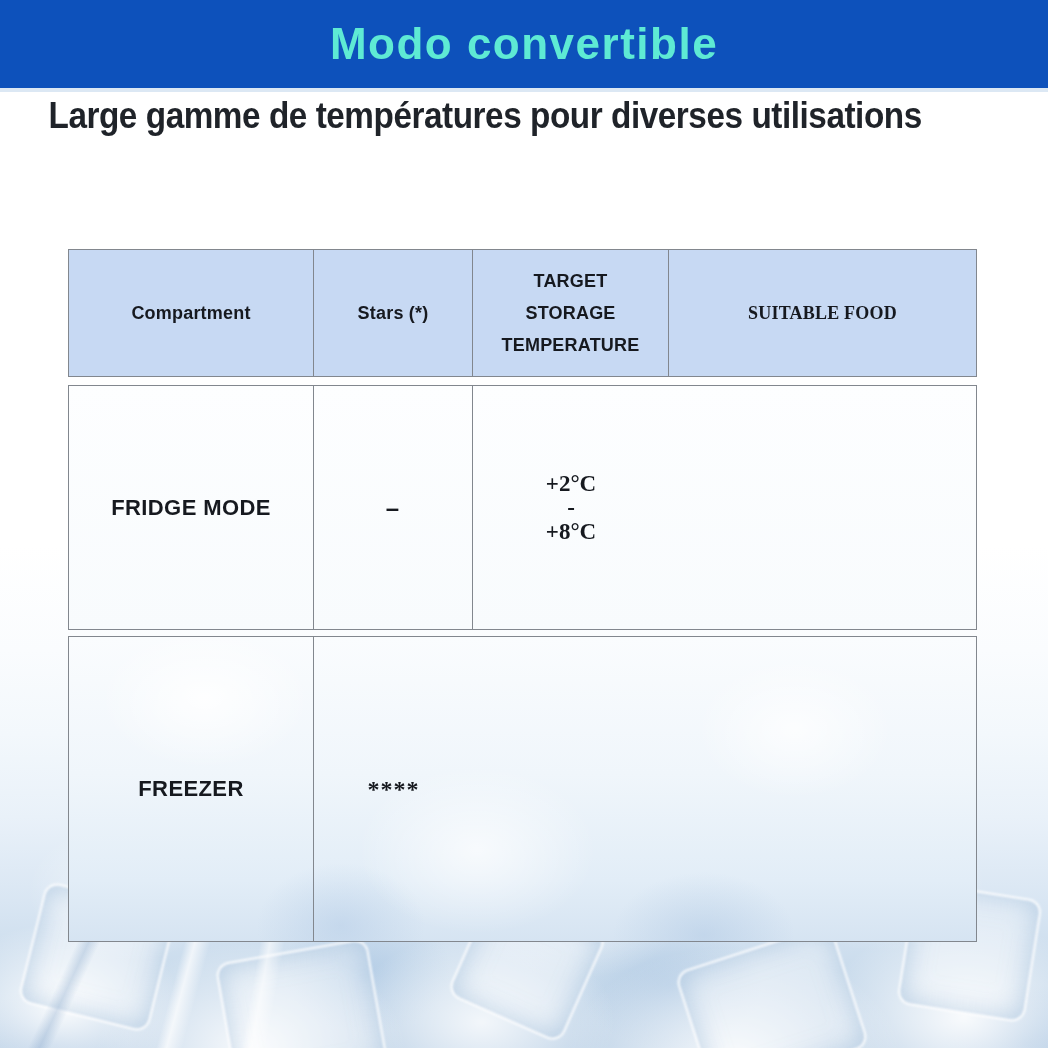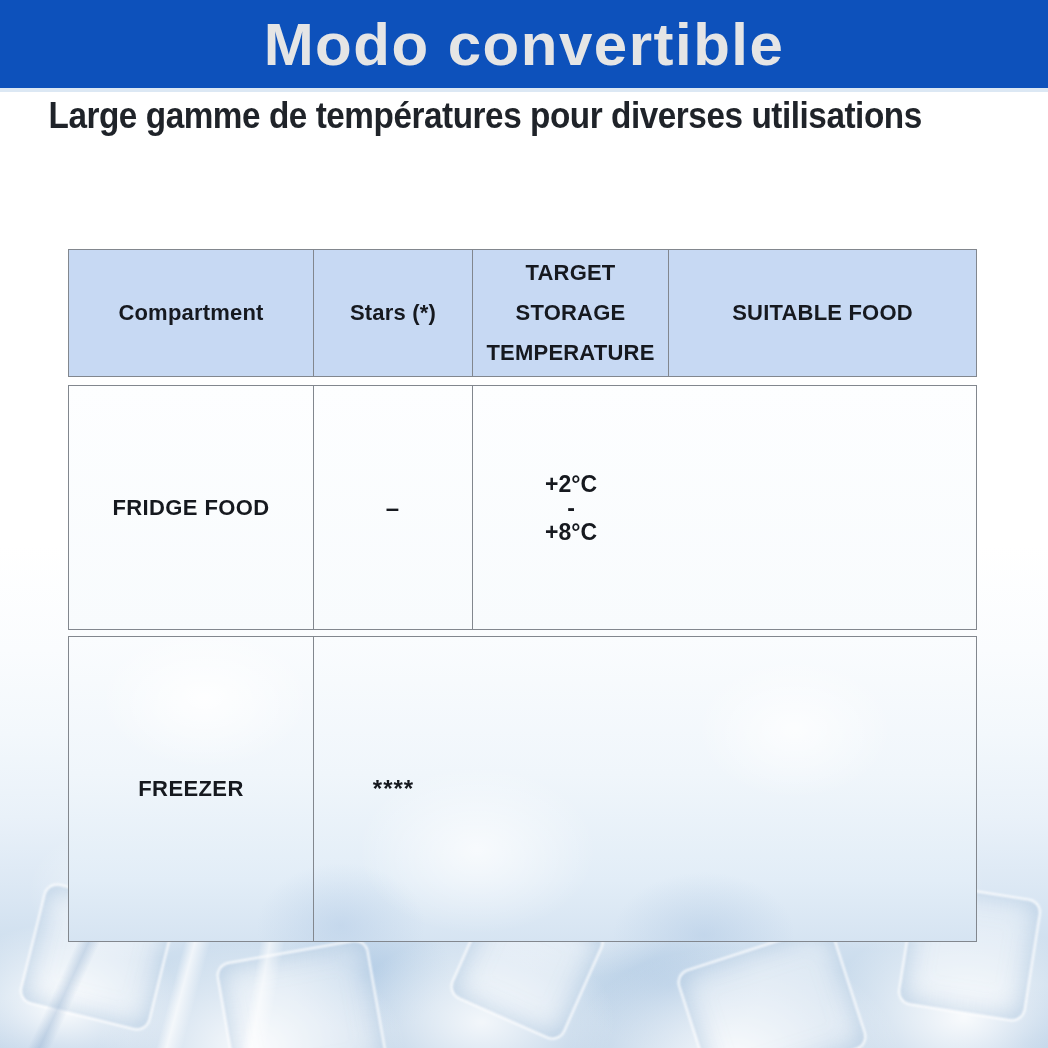--- a/index.html
+++ b/index.html
@@ -53,21 +53,21 @@
   .cube.c6 { left: 140px; top: 800px; width: 100px; height: 95px;  transform: rotate(-20deg); opacity: 0.45; }
   .cube.c7 { left: 590px; top: 810px; width: 110px; height: 95px;  transform: rotate(16deg); opacity: 0.4; }
 
   
   .banner {
     position: absolute; left: 0; top: 0; width: 1048px; height: 88px;
     background: #0d51bb; border-bottom: 4px solid #dce8f4;
     display: flex; align-items: center; justify-content: center;
   }
   .banner h1 {
-    margin: 0; color: #e5e5e5; font-size: 60px; font-weight: 700; letter-spacing: 1.5px;
+    margin: 0; color: #5eead4; font-size: 44px; font-weight: 700; letter-spacing: 1.5px;
   }
 
   
   .subtitle-wrap { position: absolute; top: 95px; left: 0; width: 908px; text-align: right; }
   .subtitle {
     display: inline-block; margin: 0; font-size: 37px; font-weight: 600;
     color: #1f2329; white-space: nowrap; letter-spacing: -0.5px;
     transform: scaleX(0.9); transform-origin: 50% 50%;
   }
 
@@ -90,22 +90,22 @@
       radial-gradient(140px 100px at 80% 30%, rgba(255,255,255,0.75), rgba(255,255,255,0) 70%),
       radial-gradient(120px 90px at 30% 95%, rgba(173,199,228,0.45), rgba(173,199,228,0) 70%),
       radial-gradient(130px 90px at 70% 98%, rgba(165,193,224,0.4), rgba(165,193,224,0) 70%),
       linear-gradient(180deg, #fafcfe 0%, #f0f6fb 45%, #e2edf7 80%, #d6e4f2 100%);
   }
   .cell {
     display: flex; align-items: center; justify-content: center;
     border-right: 1px solid #82878e; box-sizing: border-box;
     color: #16191f; text-align: center;
   }
-  .cell:last-child { border-right: none; }
-  .hcell { font-weight: 700; font-size: 22px; line-height: 40px; white-space: pre-line; letter-spacing: 0.2px; }
+  .cell:last-child { border-right: none; font-family: Liberation Serif, serif; }
+  .hcell { font-weight: 700; font-size: 18px; line-height: 32px; white-space: pre-line; letter-spacing: 0.2px; }
   .label { font-weight: 700; font-size: 22px; letter-spacing: 0.4px; }
   .stars-cell { font-weight: 700; font-size: 24px; letter-spacing: 1px; }
   .temp-cell { font-weight: 700; font-size: 23px; line-height: 24px; white-space: pre-line; }
   .food-cell { justify-content: flex-start; padding: 0 6px 0 21px; text-align: left; }
   .food-cell span {
     display: inline-block; font-weight: 700; font-size: 20.5px; line-height: 27.5px;
     white-space: pre-line; transform: scaleX(0.88); transform-origin: 0 50%;
   }
 </style>
 </head>
@@ -134,21 +134,21 @@
   <div class="trow thead">
     <div class="cell hcell">Compartment</div>
     <div class="cell hcell">Stars (*)</div>
     <div class="cell hcell">TARGET
 STORAGE
 TEMPERATURE</div>
     <div class="cell hcell">SUITABLE FOOD</div>
   </div>
 
   <div class="trow row-fridge">
-    <div class="cell label">FRIDGE FOOD</div>
+    <div class="cell label">FRIDGE MODE</div>
     <div class="cell stars-cell">–</div>
     <div class="cell temp-cell">+2°C
 -
 +8°C</div>
   </div>
 
   <div class="trow row-freezer">
     <div class="cell label">FREEZER</div>
     <div class="cell stars-cell">****</div>
   </div>

